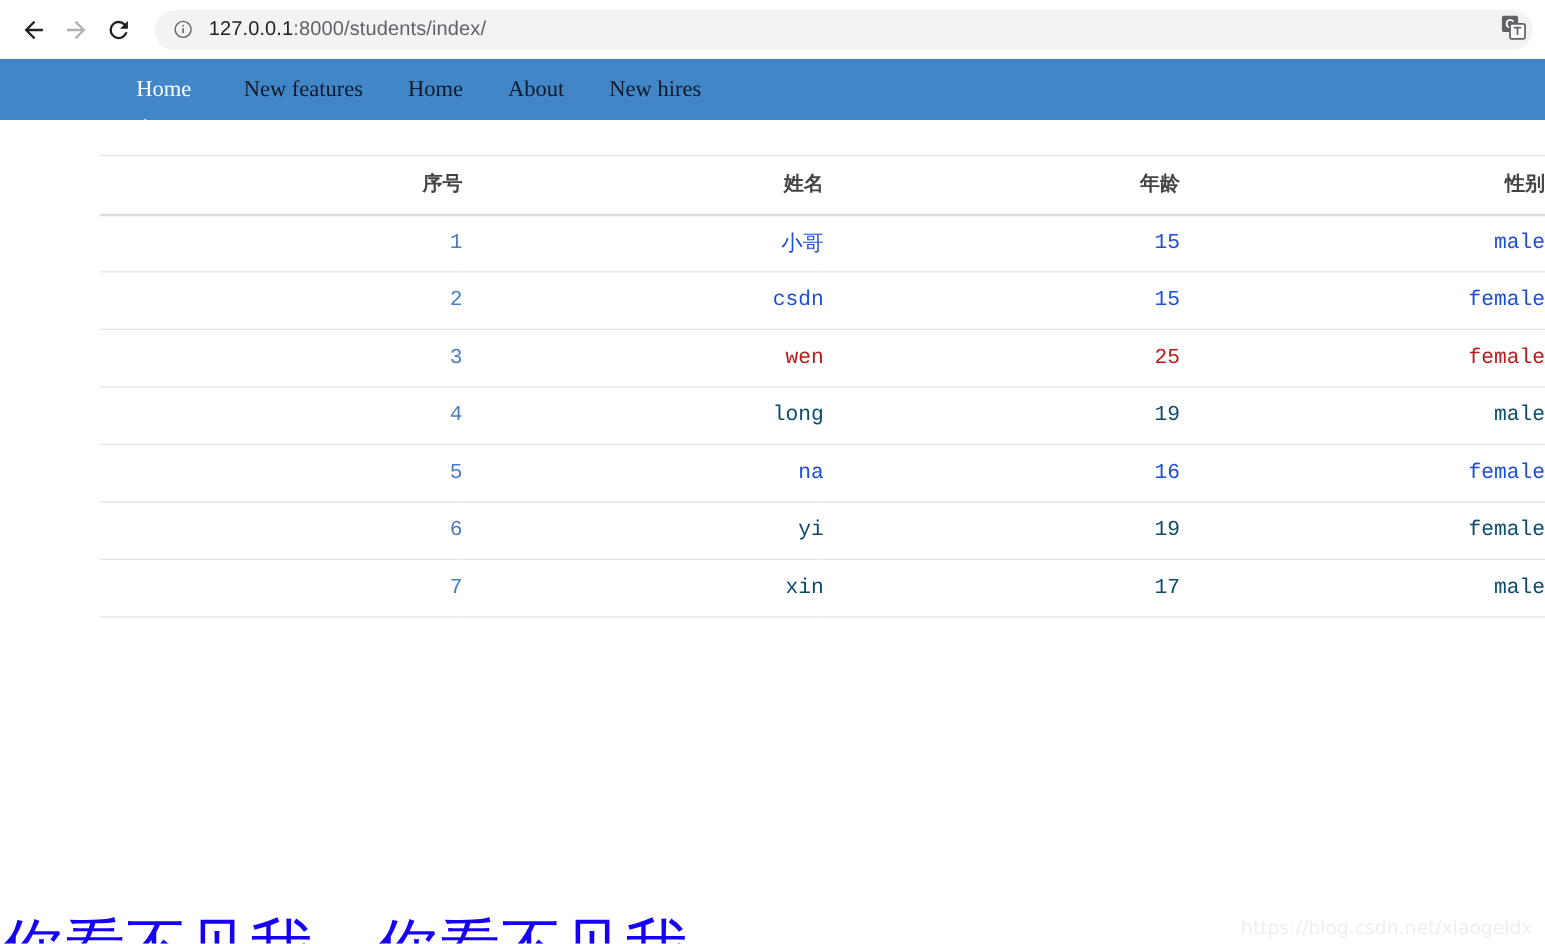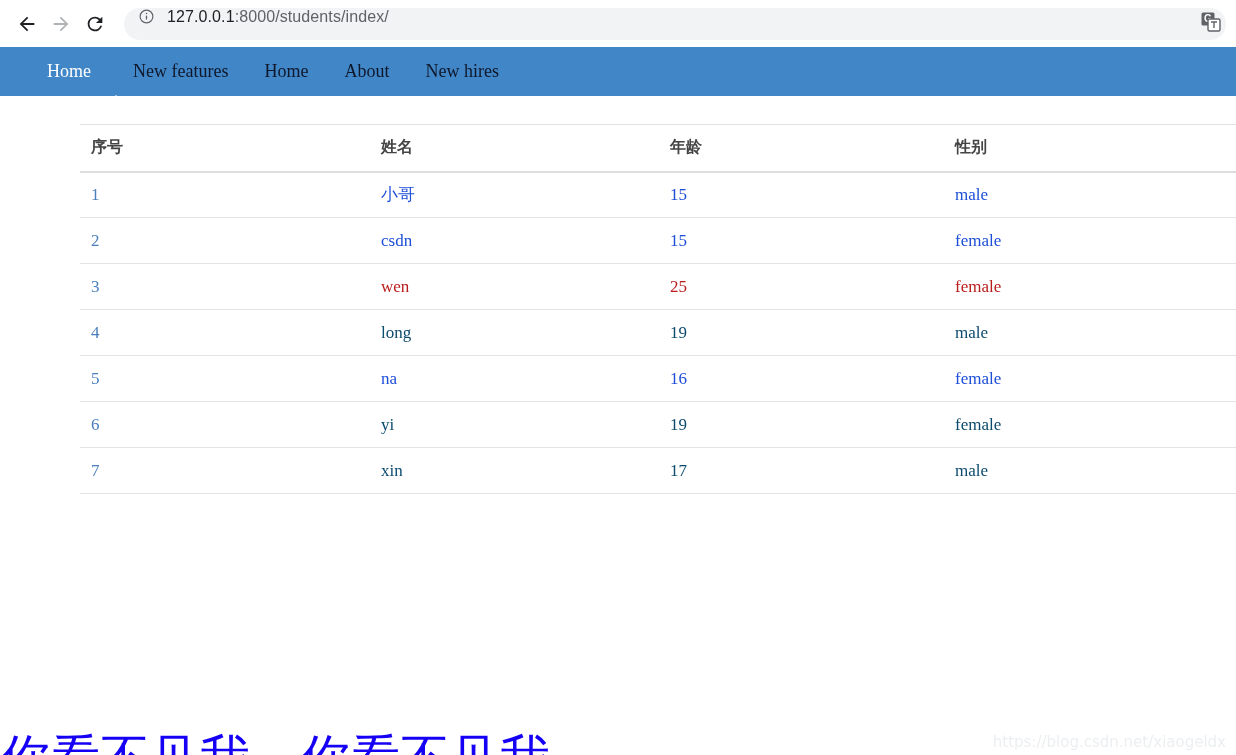--- a/index.html
+++ b/index.html
@@ -27,21 +27,21 @@
     flex: 0 0 auto;
   }
   .nav-btn svg { display: block; }
   .url-pill {
     margin-left: 12px;
     height: 32px;
     flex: 1 1 auto;
     background: #f1f3f4;
     border-radius: 16px;
     display: flex;
-    align-items: flex-start;
+    align-items: center;
     padding: 0 14px;
     max-width: 1120px;
   }
   .info-icon { flex: 0 0 auto; margin-right: 12px; display: flex; }
   .url-text {
     font-size: 16px;
     color: #5f6368;
     white-space: nowrap;
     letter-spacing: 0.1px;
   }
@@ -60,21 +60,21 @@
     height: 708px;
     background: #ffffff;
     overflow: hidden;
   }
 
   
   .navbar {
     position: relative;
     height: 49px;
     background: #4187c8;
-    padding-left: 47px;
+    padding-left: 109px;
     display: flex;
     gap: 0;
   }
   .nav-item {
     font-family: "Liberation Serif", serif;
     font-size: 18px;
     color: #0f172a;
     padding: 0 18px;
     line-height: 49px;
     text-decoration: none;
@@ -97,24 +97,24 @@
     padding-left: 80px;
     padding-top: 28px;
   }
   table.students {
     width: 1156px;
     border-collapse: collapse;
     table-layout: fixed;
   }
   table.students th,
   table.students td {
-    text-align: left;
+    text-align: right;
     padding: 0;
     vertical-align: middle;
-    font-family: Liberation Serif, serif;
+    font-family: Liberation Mono, monospace;
   }
   table.students thead th {
     height: 47px;
     font-size: 16px;
     font-weight: bold;
     color: #444444;
     border-top: 1px solid #e2e2e2;
     border-bottom: 2px solid #dedede;
     padding-left: 11px;
   }

